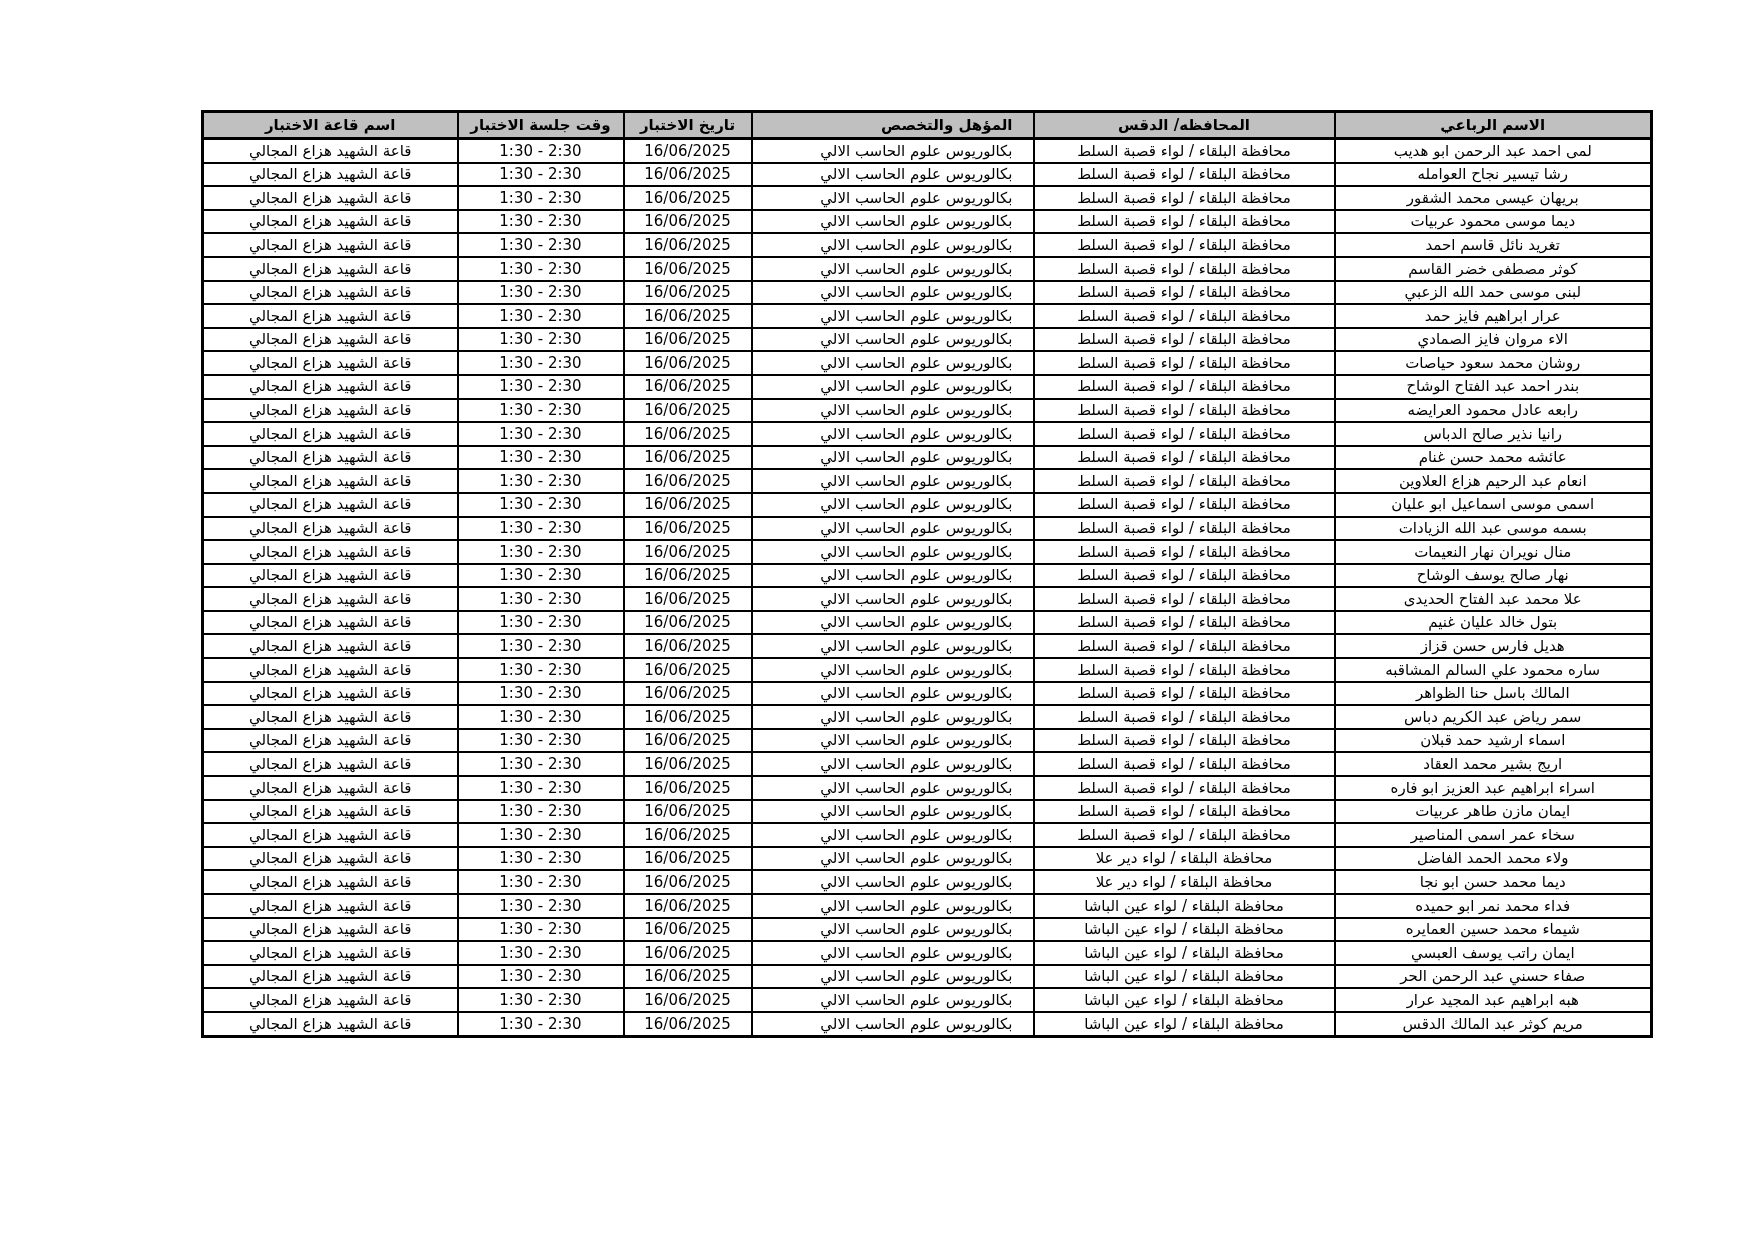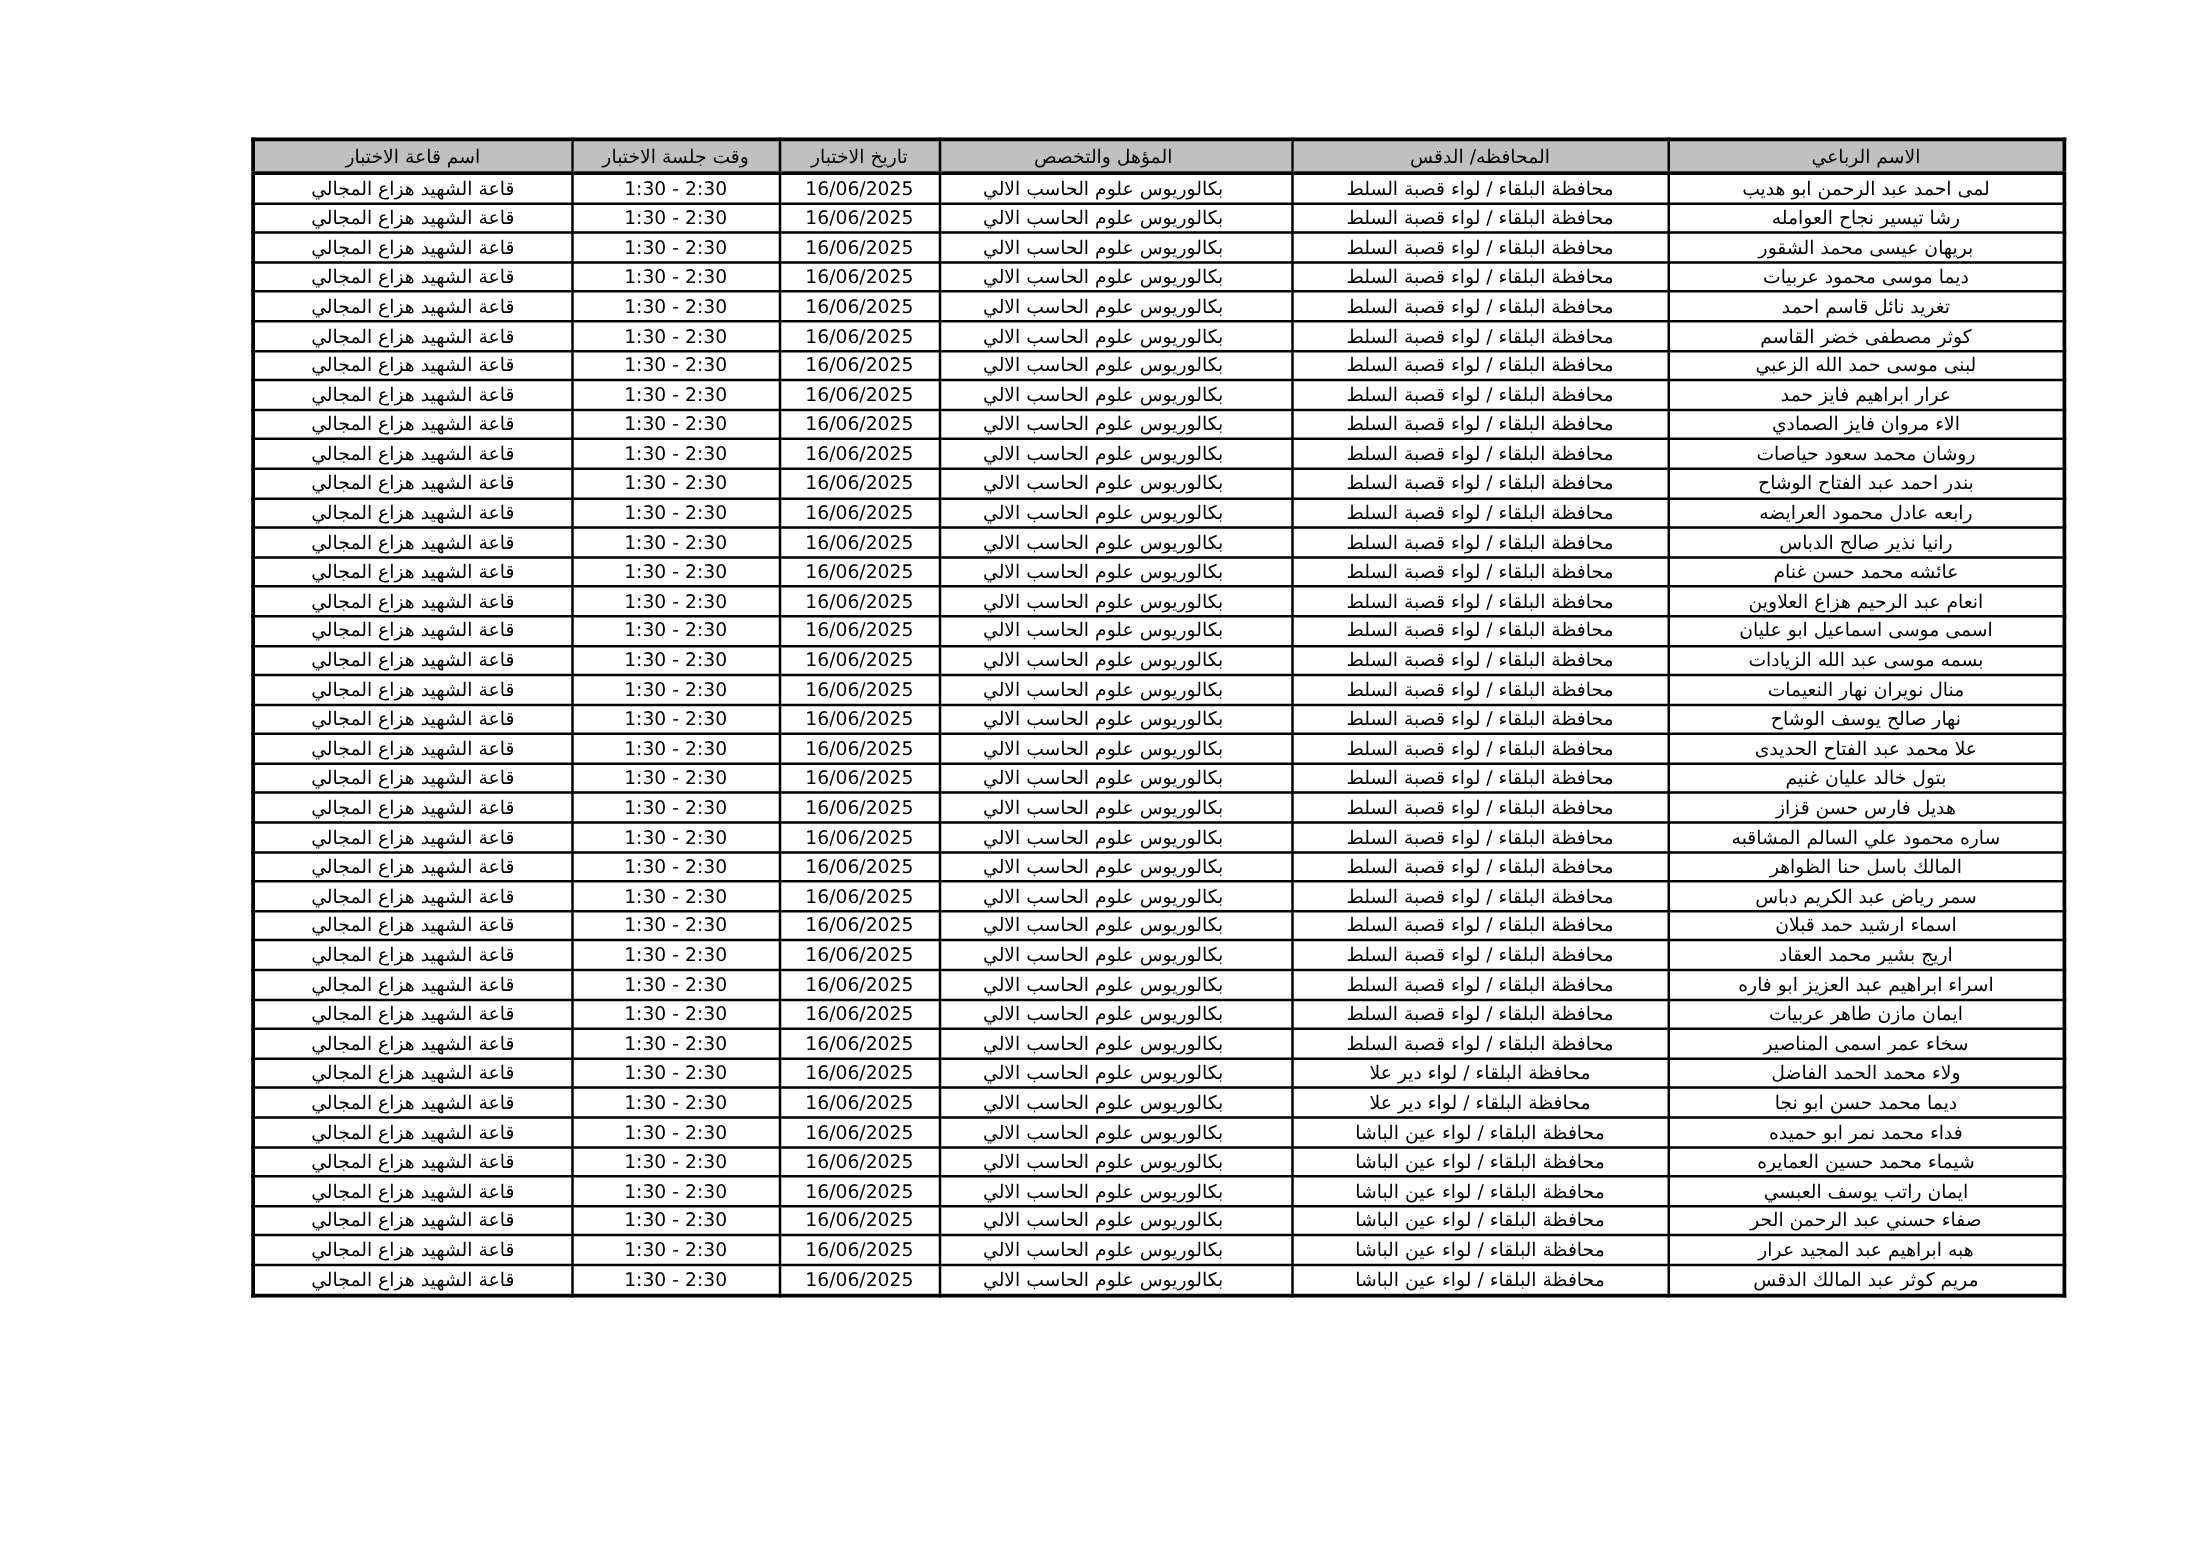--- a/index.html
+++ b/index.html
@@ -32,32 +32,32 @@
     padding: 0;
     overflow: hidden;
     white-space: nowrap;
     vertical-align: middle;
     font-size: 15px;
     line-height: 1.1;
     background: #ffffff;
   }
   table.exam-table thead th {
     background: #c0c0c0;
-    font-weight: normal;
+    font-weight: bold;
     height: 24px;
     border-bottom: 3px solid #000000;
     text-align: center;
   }
   table.exam-table tbody td {
     height: 21.6px;
     text-align: center;
   }
   
   table.exam-table .col-qualification {
-    text-align: center;
+    text-align: right;
     padding-right: 20px;
   }
   col.c-hall          { width: 255px; }
   col.c-time          { width: 166px; }
   col.c-date          { width: 128px; }
   col.c-qualification { width: 282px; }
   col.c-governorate   { width: 301px; }
   col.c-name          { width: 317px; }
 </style>
 </head>

